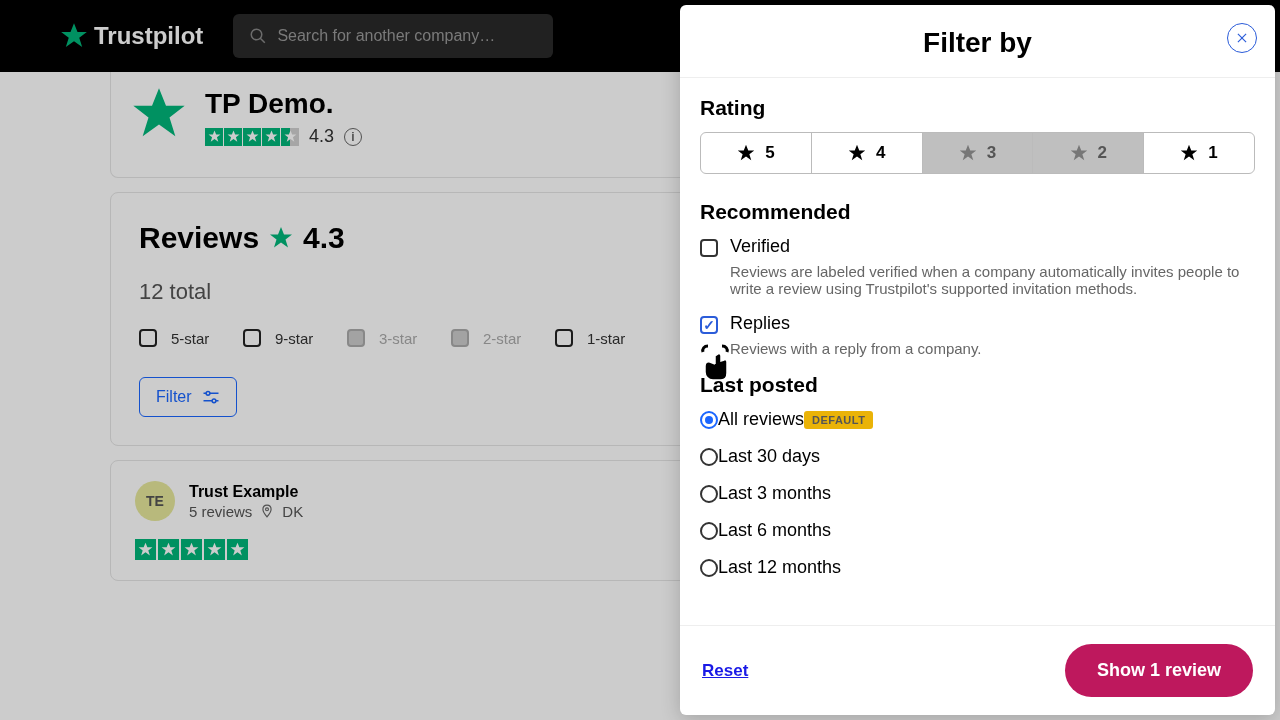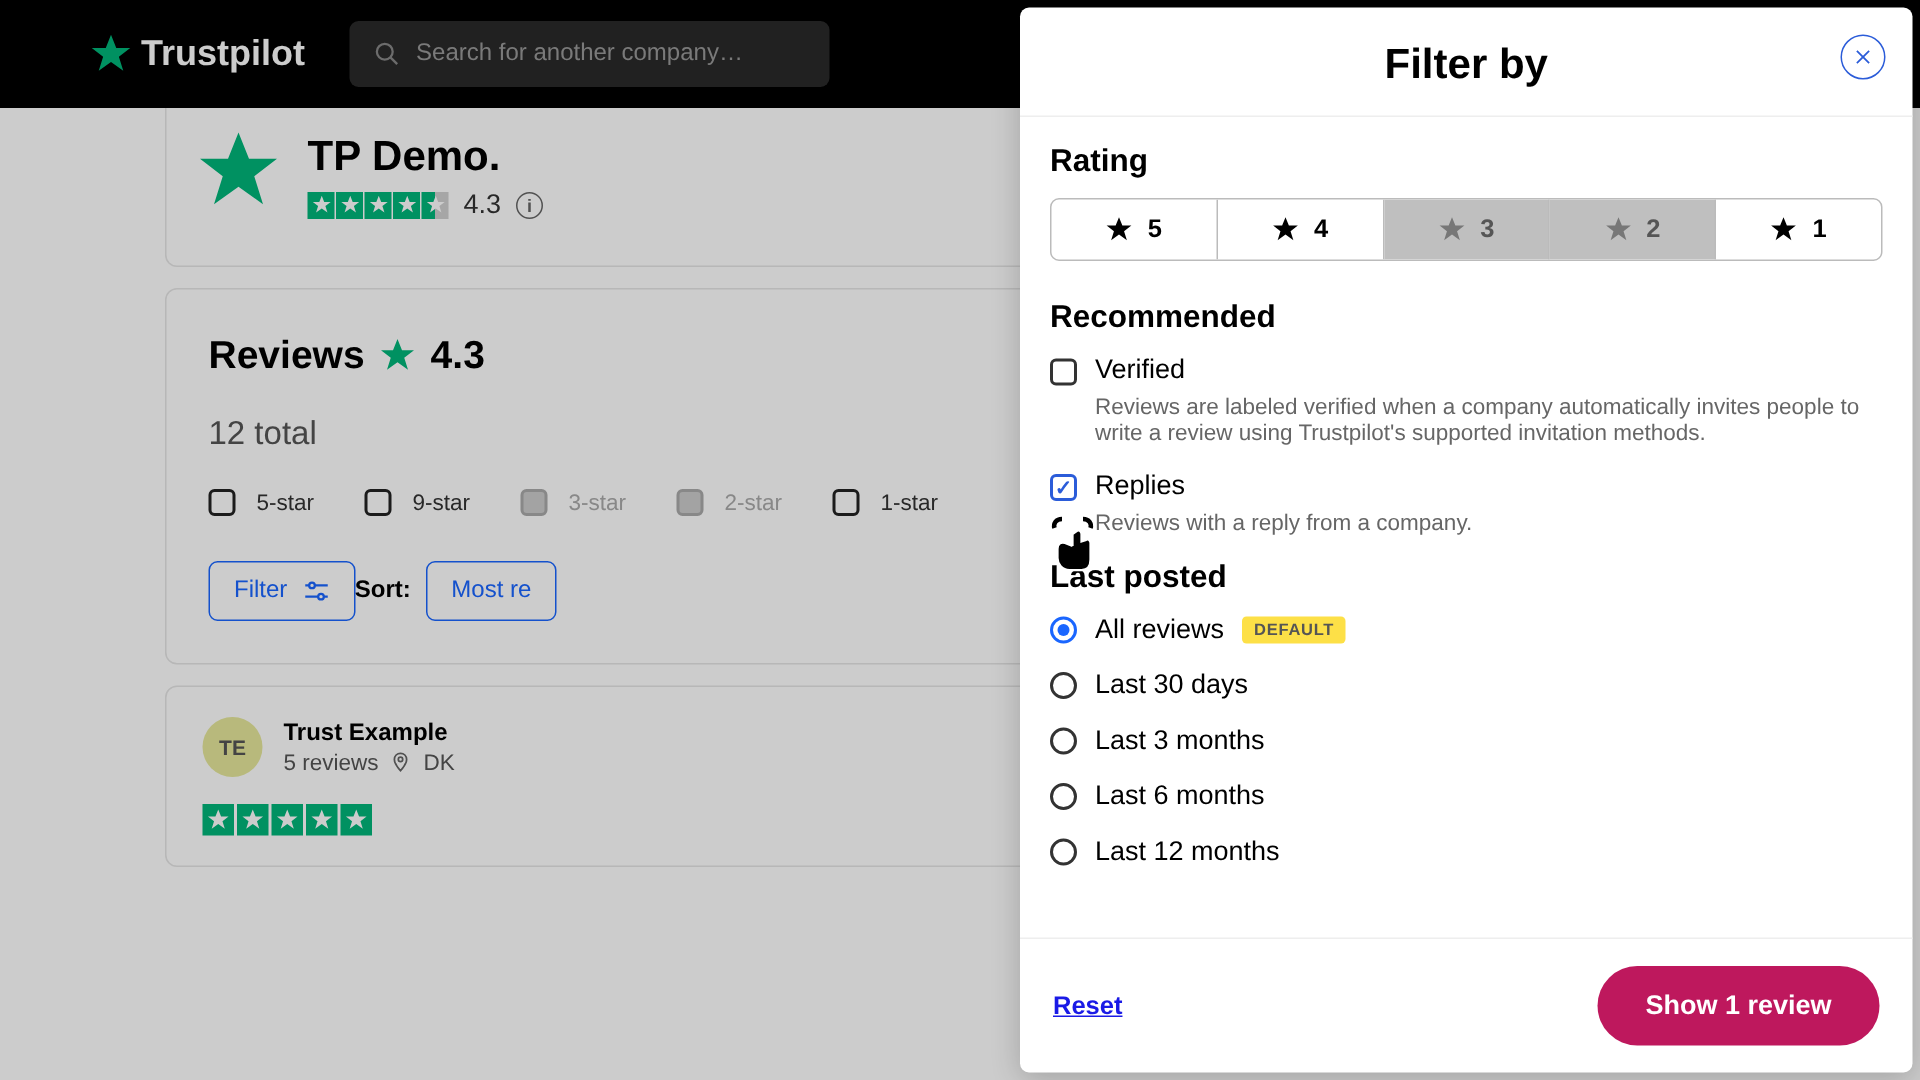--- a/index.html
+++ b/index.html
@@ -19,34 +19,34 @@
   .star-bar { display:flex; gap:1px; }
   .star-box { width:18px; height:18px; background:#00b67a; display:flex; align-items:center; justify-content:center; }
   .star-box.half { background:linear-gradient(90deg,#00b67a 50%,#d0d0d0 50%); }
   .star-box svg { width:13px; height:13px; fill:#fff; }
   .rating-val { font-size:18px; color:#333; }
   .info-circle { width:18px; height:18px; border:1.5px solid #666; border-radius:50%; display:flex; align-items:center; justify-content:center; font-size:12px; color:#666; font-weight:600; }
 
   .content-col { width:780px; margin-left:110px; }
 
   .reviews-card { background:#fff; border:1px solid #e5e5e5; border-radius:8px; padding:28px 28px; }
-  .reviews-title-row { display:flex; align-items:center; gap:10px; font-size:26px; font-weight:800; }
+  .reviews-title-row { display:flex; align-items:center; gap:10px; font-size:30px; font-weight:800; }
   .reviews-title-row svg { width:24px; height:24px; fill:#00b67a; }
   .total { font-size:22px; color:#555; margin-top:24px; }
 
   .bars { margin-top:24px; display:flex; flex-direction:row; gap:12px; }
   .bar-row { display:flex; align-items:center; gap:14px; }
   .cb { width:18px; height:18px; border:2px solid #222; border-radius:4px; }
   .cb.disabled { border-color:#aaa; background:#ccc; }
   .bar-label { width:46px; font-size:15px; color:#333; }
   .bar-label.disabled { color:#aaa; }
   .track { flex:1; height:10px; background:#eaeaea; border-radius:6px; position:relative; }
   .track .fill { position:absolute; left:0; top:0; bottom:0; background:#222; border-radius:6px; }
 
-  .filter-row { display:flex; align-items:center; margin-top:30px; }
+  .filter-row { display:flex; align-items:center; justify-content:space-between; margin-top:30px; }
   .filter-btn { border:1.5px solid #1a66ff; color:#1a66ff; border-radius:6px; padding:10px 16px; font-size:16px; display:flex; align-items:center; gap:10px; background:#fff; }
   .filter-btn svg { width:18px; height:16px; stroke:#1a66ff; fill:none; }
   .sort-wrap { display:flex; align-items:center; gap:10px; }
   .sort-label { font-weight:700; font-size:16px; }
   .sort-btn { border:1.5px solid #1a66ff; color:#1a66ff; border-radius:6px; padding:10px 16px; font-size:16px; background:#fff; }
 
   .review-card { background:#fff; border:1px solid #e5e5e5; border-radius:8px; margin-top:14px; padding:20px 24px; }
   .review-head { display:flex; align-items:center; gap:14px; }
   .avatar { width:40px; height:40px; border-radius:50%; background:#e6e89b; display:flex; align-items:center; justify-content:center; font-weight:700; color:#555; font-size:14px; }
   .reviewer-name { font-weight:700; font-size:16px; }
@@ -74,26 +74,26 @@
   .rating-cell.sel svg { fill:#777; }
   .rating-cell:not(.sel) svg { fill:#000; }
 
   .check-row { display:flex; align-items:flex-start; gap:12px; margin-bottom:6px; }
   .checkbox { width:18px; height:18px; border:2px solid #2b5cd9; border-radius:4px; margin-top:3px; display:flex; align-items:center; justify-content:center; flex-shrink:0; }
   .checkbox.plain { border-color:#333; }
   .checkbox.checked::after { content:"✓"; font-size:14px; color:#2b5cd9; font-weight:800; line-height:1; }
   .check-label { font-size:18px; }
   .check-desc { font-size:15px; color:#666; margin:2px 0 16px 30px; }
 
-  .radio-row { display:flex; align-items:center; gap:12px; margin-bottom:16px; }
+  .radio-row { display:flex; align-items:center; margin-bottom:16px; }
   .radio { width:18px; height:18px; border:2px solid #333; border-radius:50%; position:relative; flex-shrink:0; }
   .radio.sel { border-color:#1a66ff; }
   .radio.sel::after { content:""; position:absolute; inset:3px; background:#1a66ff; border-radius:50%; }
   .radio-label { font-size:18px; }
-  .badge { background:#fde047; color:#555; font-size:11px; font-weight:700; padding:3px 8px; border-radius:3px; letter-spacing:0.5px; }
+  .badge { background:#eab308; color:#555; font-size:11px; font-weight:700; padding:3px 8px; border-radius:3px; letter-spacing:0.5px; }
 
   .panel-foot { display:flex; align-items:center; justify-content:space-between; padding:18px 22px; border-top:1px solid #eee; }
   .reset-link { color:#1a1ae6; font-weight:700; font-size:17px; text-decoration:underline; }
   .show-btn { background:#be185d; color:#fff; border:none; border-radius:999px; padding:16px 32px; font-size:18px; font-weight:700; }
 
   .cursor { position:absolute; left:697px; top:342px; pointer-events:none; }
   .cursor svg { width:36px; height:40px; }
 
   .page-wrap { padding-top:0; }
 </style>

